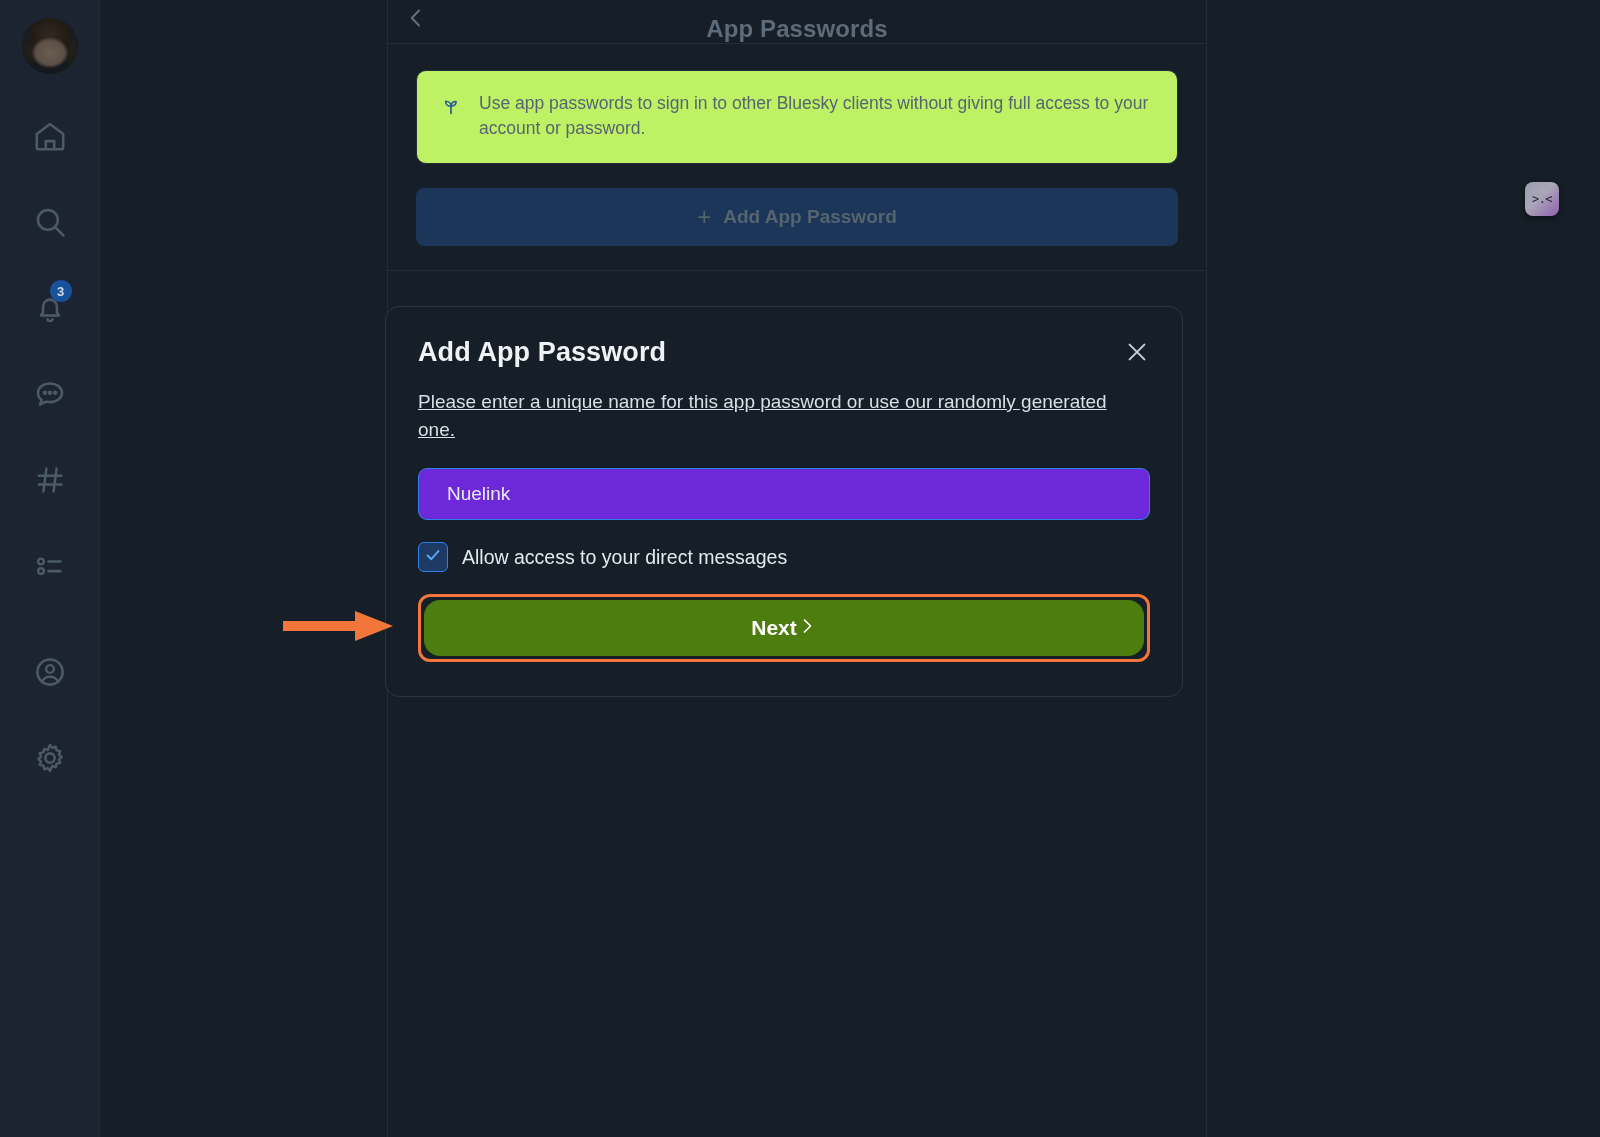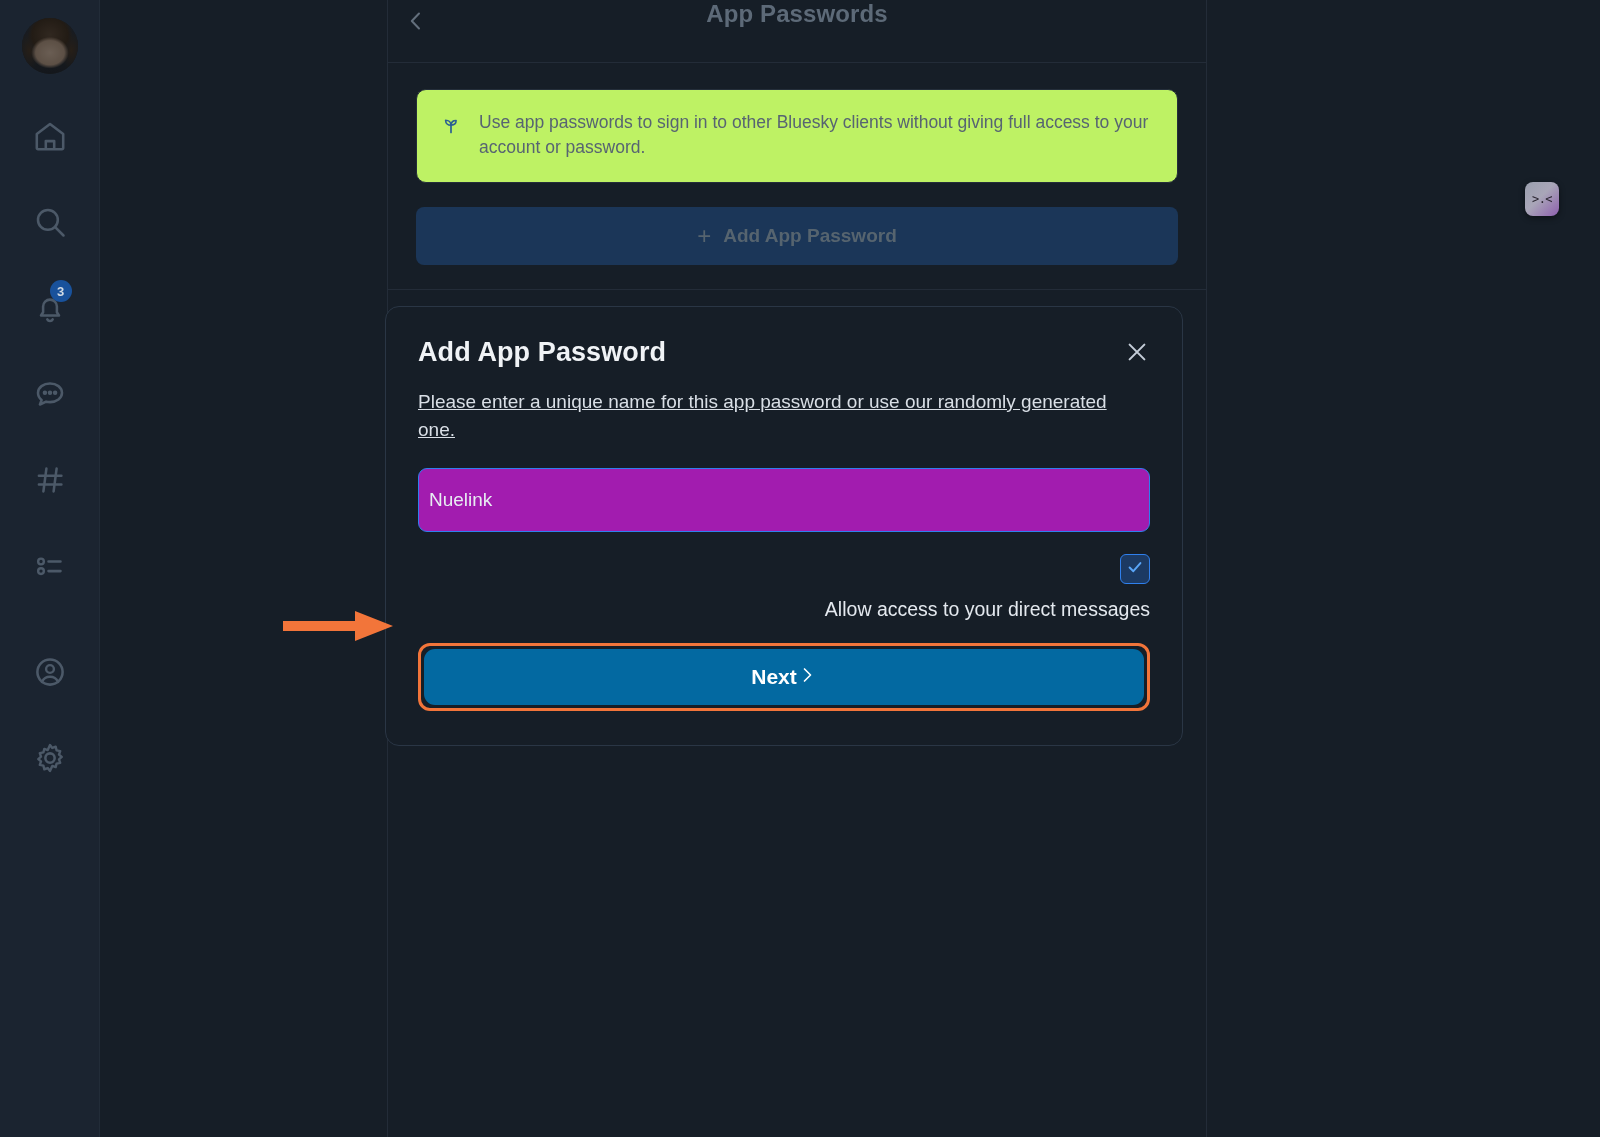--- a/index.html
+++ b/index.html
@@ -75,23 +75,23 @@
     position: absolute;
     left: 387px; top: 0;
     width: 820px;
     height: 1137px;
     border-left: 1px solid #232c38;
     border-right: 1px solid #232c38;
     background: #161e27;
   }
   .topbar {
     position: relative;
-    height: 63px;
+    height: 44px;
     border-bottom: 1px solid #232c38;
-    display: flex; align-items: flex-start;
+    display: flex; align-items: flex-end;
   }
   .back-btn {
     width: 46px; height: 46px;
     display: flex; align-items: center; justify-content: center;
     margin-left: 5px;
     cursor: pointer;
   }
   .page-title {
     position: absolute;
     left: 0; right: 0;
@@ -173,40 +173,39 @@
     margin-top: 20px;
     font-size: 19px;
     line-height: 28px;
     color: #d9dfe6;
     max-width: 720px;
     text-decoration: underline;
   }
   .name-input {
     margin-top: 24px;
     width: 100%;
-    height: 64px;
+    height: 52px;
     border-radius: 9px;
-    background: #a21caf;
+    background: #6d28d9;
     border: 1.5px solid #2f80ed;
     color: #e7ecf2;
     font-size: 19px;
     font-family: "Liberation Sans", sans-serif;
-    padding: 0 10px;
+    padding: 0 28px;
     outline: none;
   }
   .name-input::placeholder { color: #69788a; }
 
   .check-row {
     margin-top: 22px;
     display: flex;
-    align-items: flex-end;
+    align-items: center;
     gap: 14px;
     cursor: pointer;
     user-select: none;
-    flex-direction: column;
   }
   .checkbox {
     width: 30px; height: 30px;
     border-radius: 6px;
     background: #1c3a63;
     border: 1.5px solid #2f80ed;
     display: flex; align-items: center; justify-content: center;
     flex: 0 0 auto;
   }
   .check-label {
@@ -216,22 +215,22 @@
 
   .next-wrap {
     position: relative;
     margin-top: 22px;
     border: 3px solid #f2753a;
     border-radius: 12px;
     padding: 3px;
   }
   .next-btn {
     height: 56px;
-    border-radius: 11px;
-    background: #0369a1;
+    border-radius: 16px;
+    background: #4d7c0f;
     display: flex;
     align-items: center;
     justify-content: center;
     cursor: pointer;
     user-select: none;
   }
   .next-label {
     font-size: 21px;
     font-weight: 700;
     color: #ffffff;

